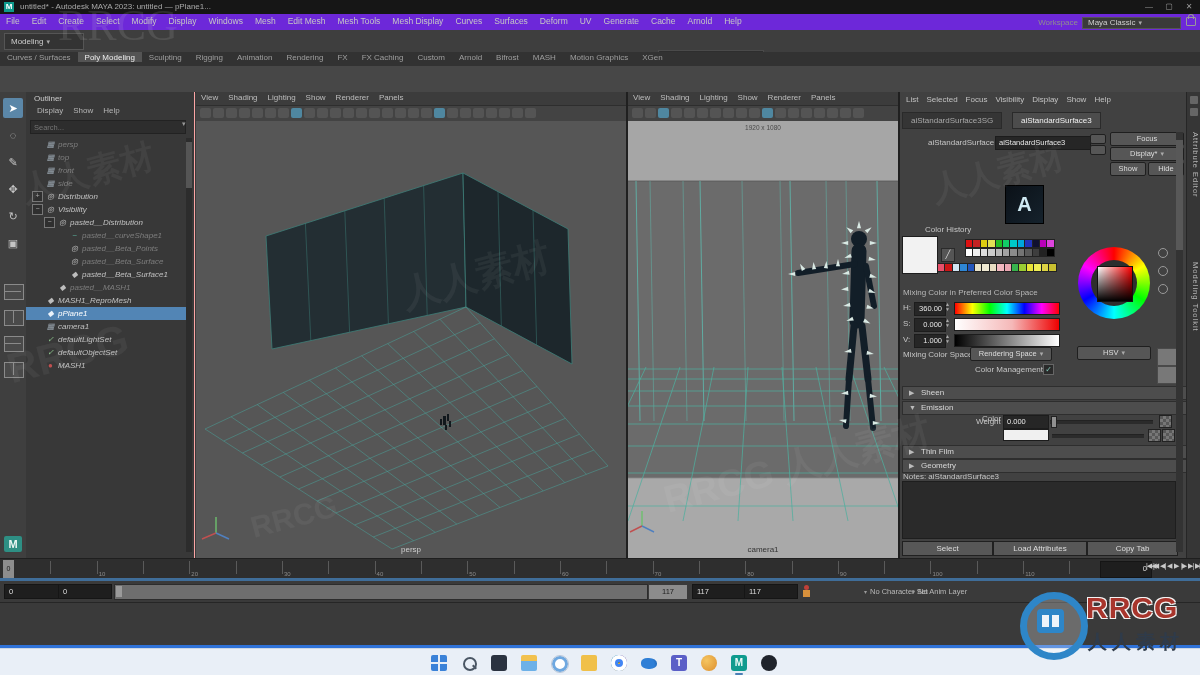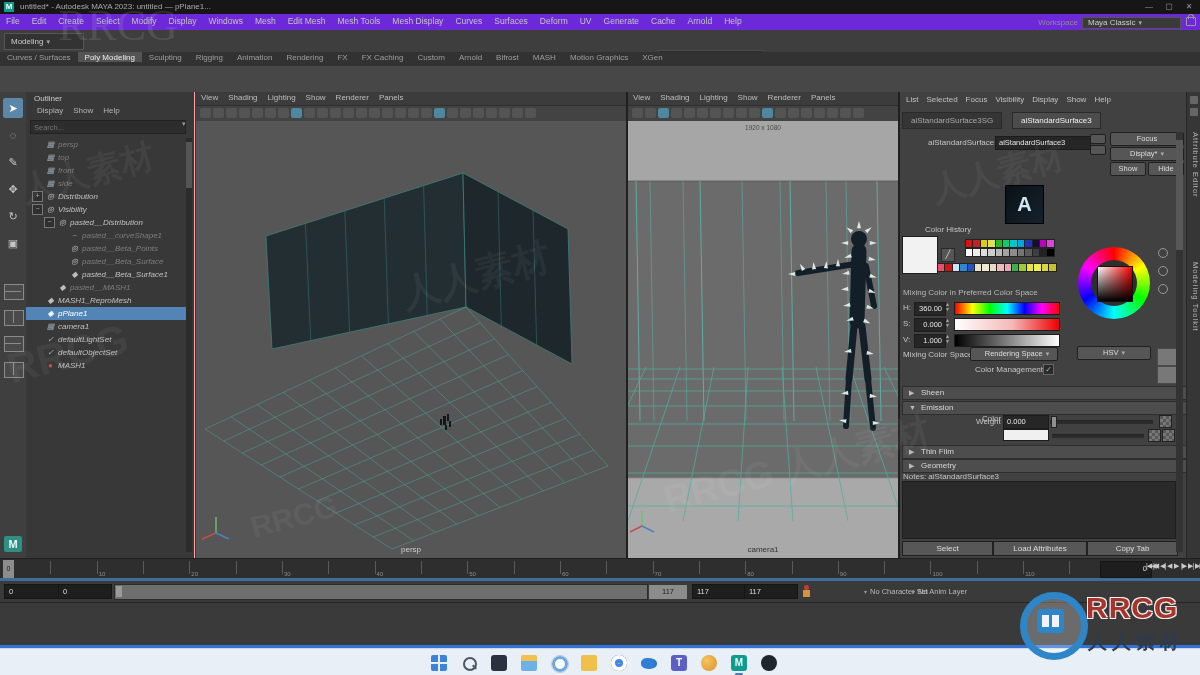--- a/index.html
+++ b/index.html
@@ -519,21 +519,21 @@
         <div class="ae-field" style="left: 14px; top: 226px; width: 24px; text-align: right;">0.000</div>
         <div class="spin" style="left: 44px; top: 226px;">▲<br>▼</div>
         <div class="chan-grad grad-sat" style="left: 54px; top: 226px; width: 104px;"></div>
         <div class="ae-lbl" style="left: 3px; top: 243px;">V:</div>
         <div class="ae-field" style="left: 14px; top: 242px; width: 24px; text-align: right;">1.000</div>
         <div class="spin" style="left: 44px; top: 242px;">▲<br>▼</div>
         <div class="chan-grad grad-val" style="left: 54px; top: 242px; width: 104px;"></div>
       </div>
 
     <div class="ae-lbl" style="left:3px;top:258px;">Mixing Color Space:</div>
-    <div class="ae-btn caret" style="left:70px;top:255px;width:80px;height:12px;line-height:12px;padding-left:6px;">Rendering Space</div>
+    <div class="ae-btn caret" style="left:70px;top:255px;width:80px;height:12px;line-height:12px;">Rendering Space</div>
     <div class="ae-btn caret" style="left:177px;top:254px;width:72px;height:12px;line-height:12px;">HSV</div>
     <div class="ae-lbl" style="left:75px;top:273px;">Color Management</div>
     <div class="chkbox" style="left:143px;top:272px;">✓</div>
     <div class="graybox" style="left:257px;top:256px;"></div>
     <div class="graybox" style="left:257px;top:274px;"></div>
 
     <div id="ae-sections">
         <div class="ae-secbar" style="top: 294px;"><span class="arr">▶</span><span>Sheen</span></div>
         <div class="ae-secbar" style="top: 309px;"><span class="arr">▼</span><span>Emission</span></div>
         <div class="ae-lbl" style="left: 76px; top: 325px;">Weight</div>

